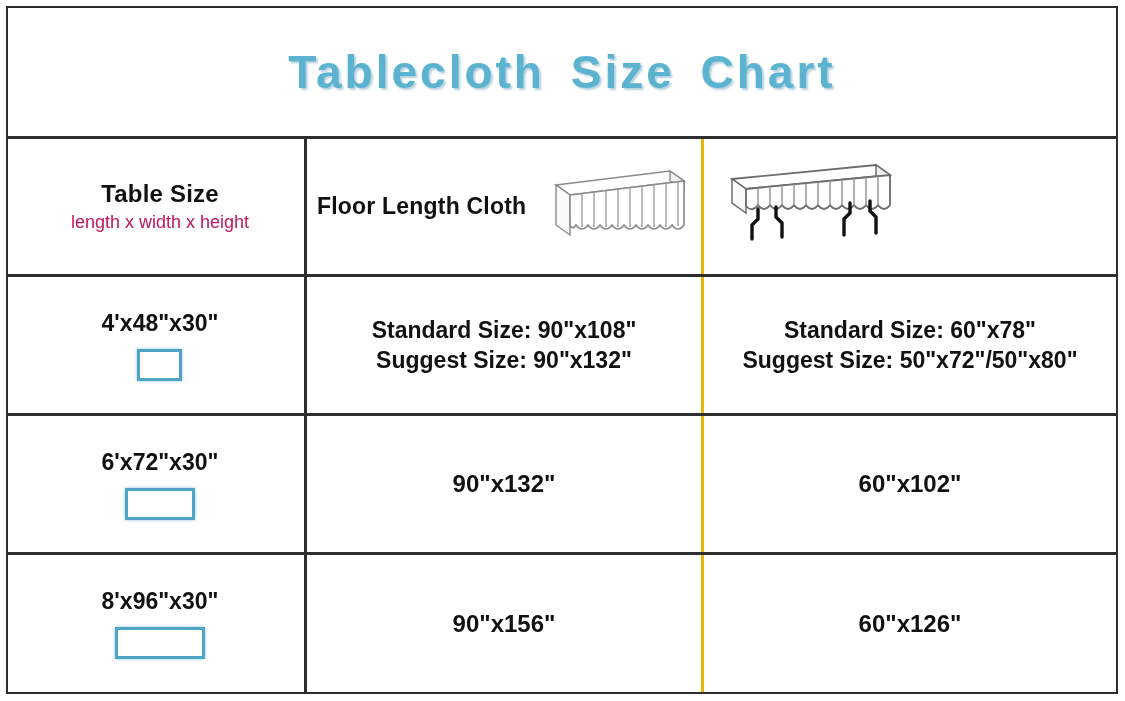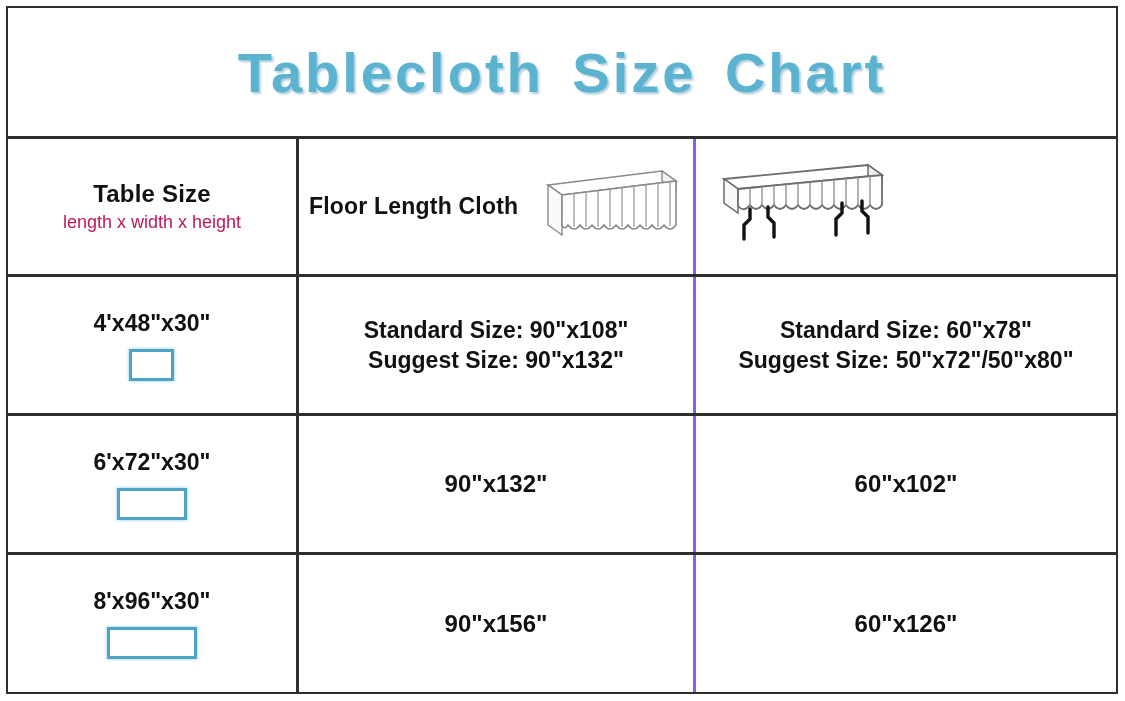--- a/index.html
+++ b/index.html
@@ -32,21 +32,21 @@
     top: 0;
     width: 100%;
     height: 131px;
     border-bottom: 3px solid #2e2e2e;
     box-sizing: border-box;
     display: flex;
     align-items: center;
     justify-content: center;
   }
   .chart-title {
-    font-size: 56px;
+    font-size: 46px;
     font-weight: bold;
     letter-spacing: 3px;
     color: #5cb3d0;
     text-shadow: 2px 2px 2px rgba(120,170,195,0.55);
     word-spacing: 10px;
     white-space: nowrap;
   }
 
   
   .grid {
@@ -55,36 +55,37 @@
     top: 131px;
     right: 0;
     bottom: 0;
   }
   .row {
     position: relative;
     display: flex;
     width: 100%;
     box-sizing: border-box;
     border-bottom: 3px solid #2e2e2e;
+    padding-left: 8px;
   }
   .row:last-child { border-bottom: none; }
   .row-head   { height: 138px; }
   .row-data   { height: 139px; }
   .row-data.last { height: 137px; }
 
   .cell {
     box-sizing: border-box;
     display: flex;
     align-items: center;
     justify-content: center;
     padding: 0 6px;
     position: relative;
   }
   .col-1 { width: 291px; border-right: 3px solid #2e2e2e; }
-  .col-2 { width: 397px; border-right: 3px solid #8b5cf6; }
+  .col-2 { width: 397px; border-right: 3px solid #eab308; }
   .col-3 { flex: 1; }
 
   
   .head-stack {
     text-align: center;
     line-height: 1.25;
   }
   .head-title {
     font-size: 24px;
     font-weight: bold;

